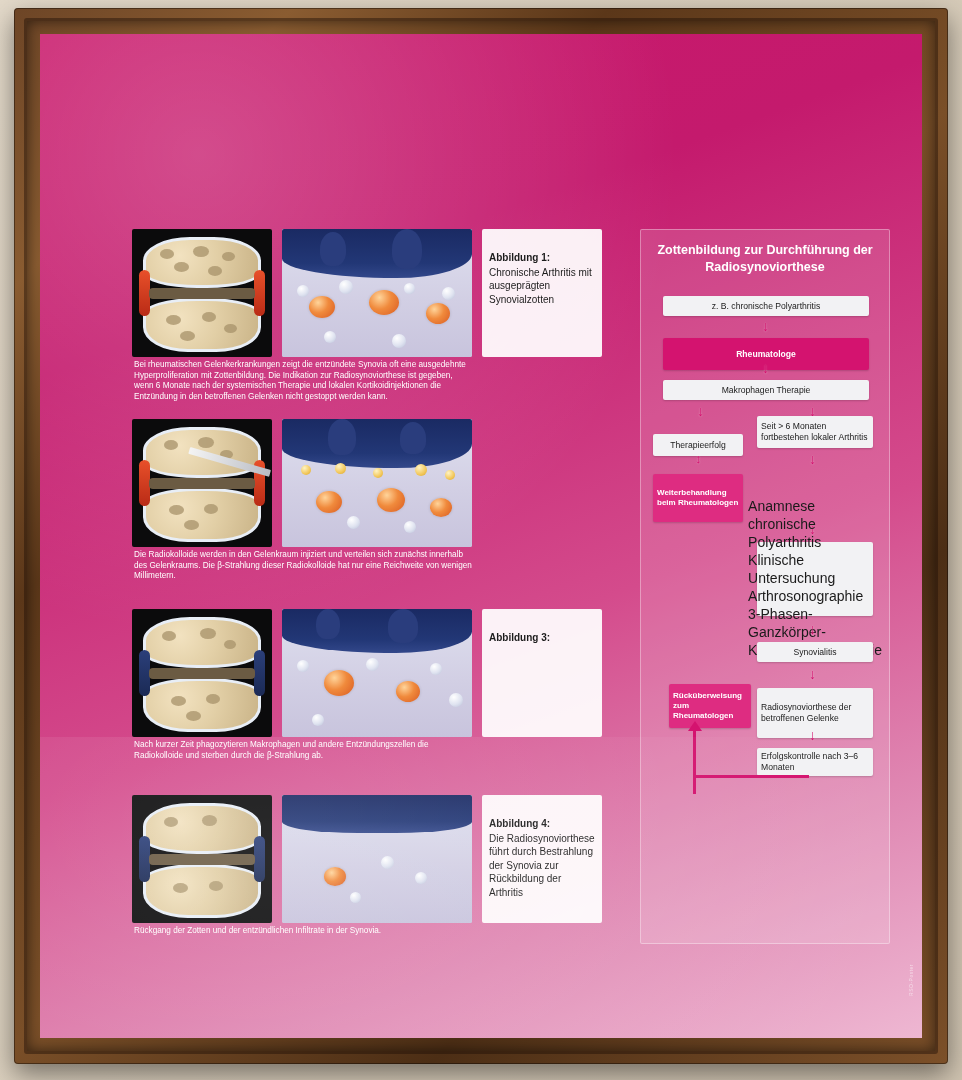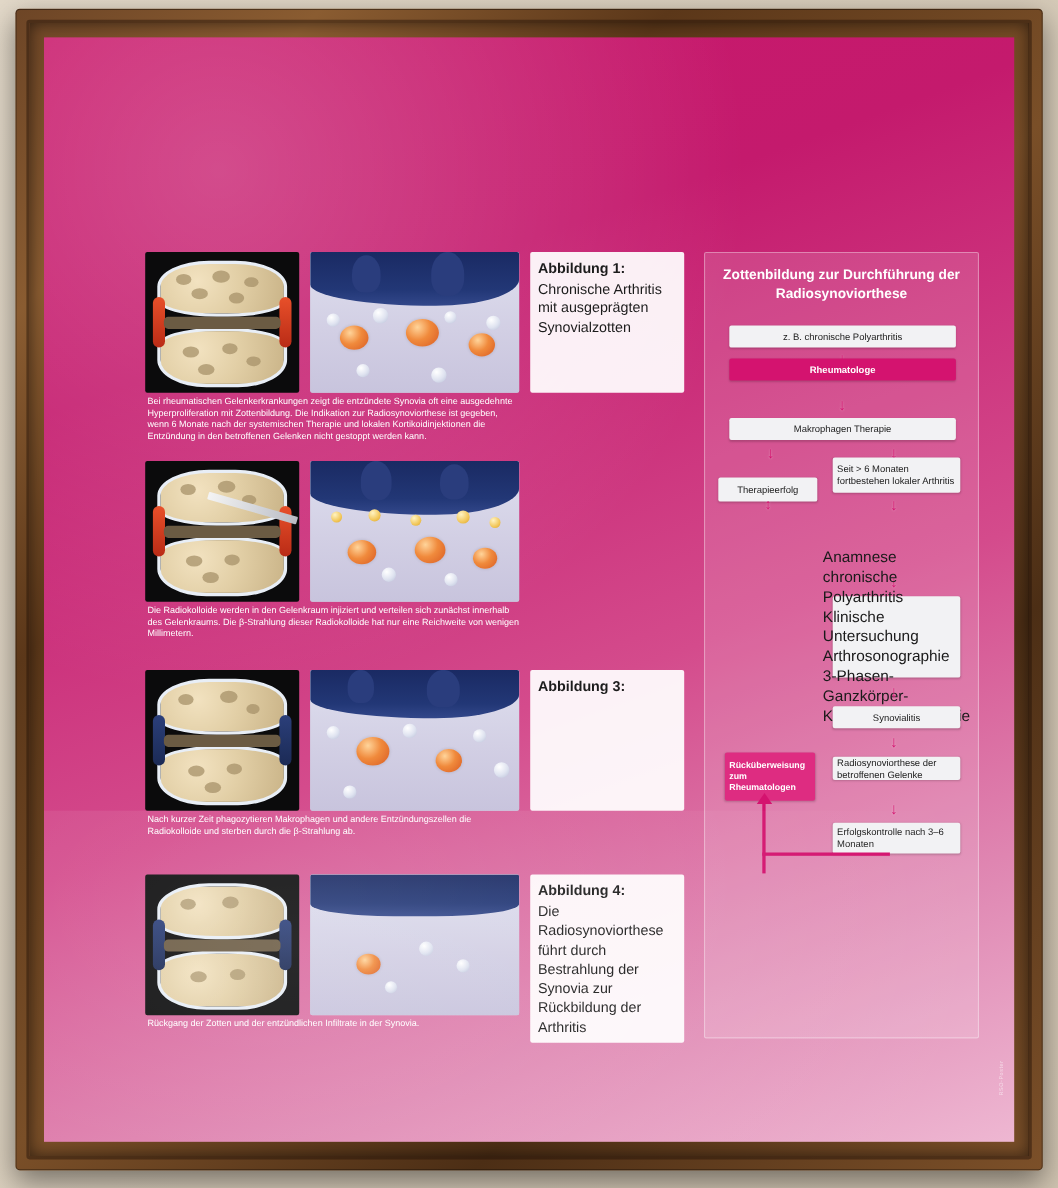--- a/index.html
+++ b/index.html
@@ -112,27 +112,27 @@
     border-radius: 2px;
     overflow: hidden;
   }
   .img-bone { left: 0; width: 140px; background: #0b0b0c; }
   .img-syn  { left: 150px; width: 190px; background: #cfd2e4; }
 
   .caption-box {
     position: absolute;
     left: 350px;
     top: 0;
-    width: 140px;
+    width: 120px;
     min-height: 128px;
     background: rgba(255,255,255,.93);
     border-radius: 2px;
-    padding: 6px 7px;
+    padding: 22px 7px;
     box-sizing: border-box;
-    font-size: 13px;
+    font-size: 10px;
     line-height: 1.35;
     color: #1c1c1c;
   }
   .caption-box .cap-title {
     font-weight: bold;
     display: block;
     margin-bottom: 1px;
   }
   .row-note {
     position: absolute;
@@ -472,50 +472,51 @@
         </div>
 
       </div>
 
       <div id="right-panel">
         <div id="flow-title">Zottenbildung zur Durchführung der Radiosynoviorthese</div>
 
         <div class="fnode" style="left:22px;top:66px;width:206px;height:20px">z. B. chronische Polyarthritis</div>
         <div class="arrow" style="left:121px;top:89px">↓</div>
 
-        <div class="fnode magenta" style="left:22px;top:96px;width:206px;height:20px">Rheumatologe</div>
+        <div class="fnode magenta" style="left:22px;top:108px;width:206px;height:32px">Rheumatologe</div>
         <div class="arrow" style="left:121px;top:131px">↓</div>
 
         <div class="fnode" style="left:22px;top:150px;width:206px;height:20px">Makrophagen Therapie</div>
         <div class="arrow" style="left:56px;top:174px">↓</div>
         <div class="arrow" style="left:168px;top:174px">↓</div>
 
         <div class="fnode" style="left:12px;top:204px;width:90px;height:22px">Therapieerfolg</div>
         <div class="fnode" style="left:116px;top:186px;width:116px;height:32px">Seit &gt; 6 Monaten fortbestehen lokaler Arthritis</div>
 
         <div class="arrow double" style="left:54px;top:222px">↕</div>
         <div class="arrow" style="left:168px;top:222px">↓</div>
 
+        <div class="fnode pinkdeep" style="left:12px;top:244px;width:90px;height:48px; font-size:8px">Weiterbehandlung beim Rheumatologen</div>
 
         <div class="arrow" style="left:168px;top:292px">↓</div>
 
         <div class="fnode" style="left:116px;top:312px;width:116px;height:74px; white-space:pre-line; font-size:14px">Anamnese
 chronische Polyarthritis
 Klinische Untersuchung
 Arthrosonographie
 3-Phasen-Ganzkörper-Knochenszintigraphie</div>
 
         <div class="arrow" style="left:168px;top:392px">↓</div>
 
         <div class="fnode" style="left:116px;top:412px;width:116px;height:20px">Synovialitis</div>
 
         <div class="arrow" style="left:168px;top:437px">↓</div>
 
-        <div class="fnode" style="left:116px;top:458px;width:116px;height:21px">Radiosynoviorthese der betroffenen Gelenke</div>
-        <div class="fnode pinkdeep" style="left:18px;top:454px;width:82px;height:44px; font-size:8px">Rücküberweisung zum Rheumatologen</div>
+        <div class="fnode" style="left:116px;top:458px;width:116px;height:50px">Radiosynoviorthese der betroffenen Gelenke</div>
+        <div class="fnode pinkdeep" style="left:28px;top:454px;width:82px;height:44px; font-size:8px">Rücküberweisung zum Rheumatologen</div>
 
         <div class="arrow" style="left:168px;top:498px">↓</div>
 
         <div class="fnode" style="left:116px;top:518px;width:116px;height:28px">Erfolgskontrolle nach 3–6 Monaten</div>
 
         <div id="return-arrow" style="left:50px;top:500px;width:118px;height:48px">
           <div class="h"></div>
           <div class="v"></div>
           <div class="head"></div>
         </div>

